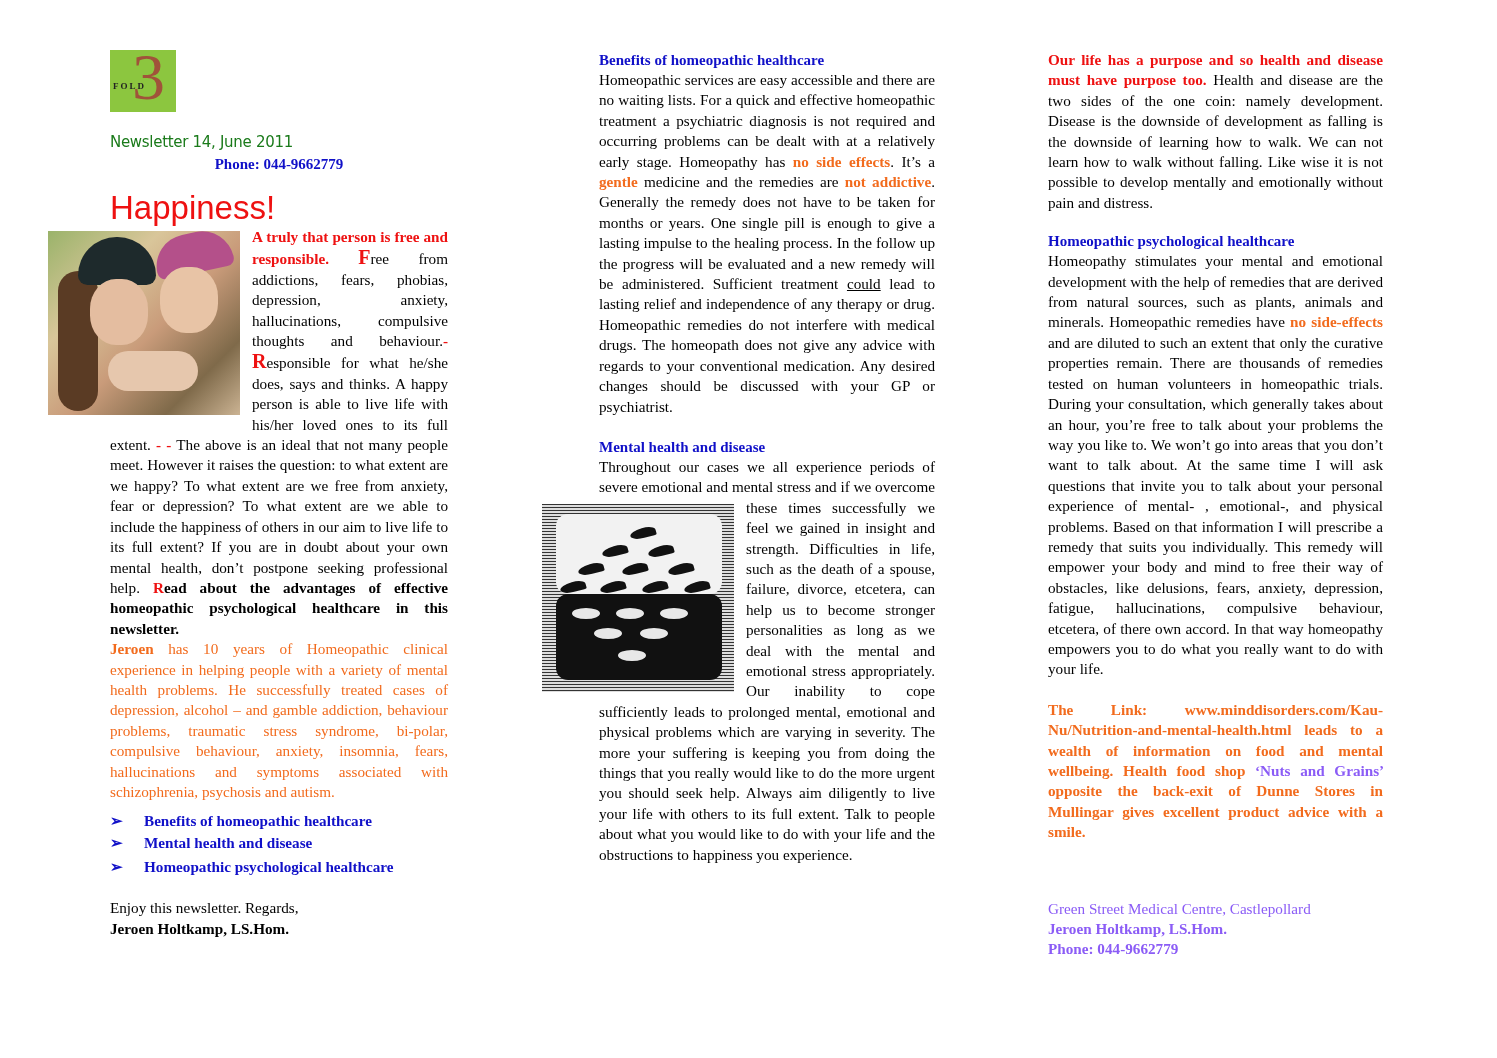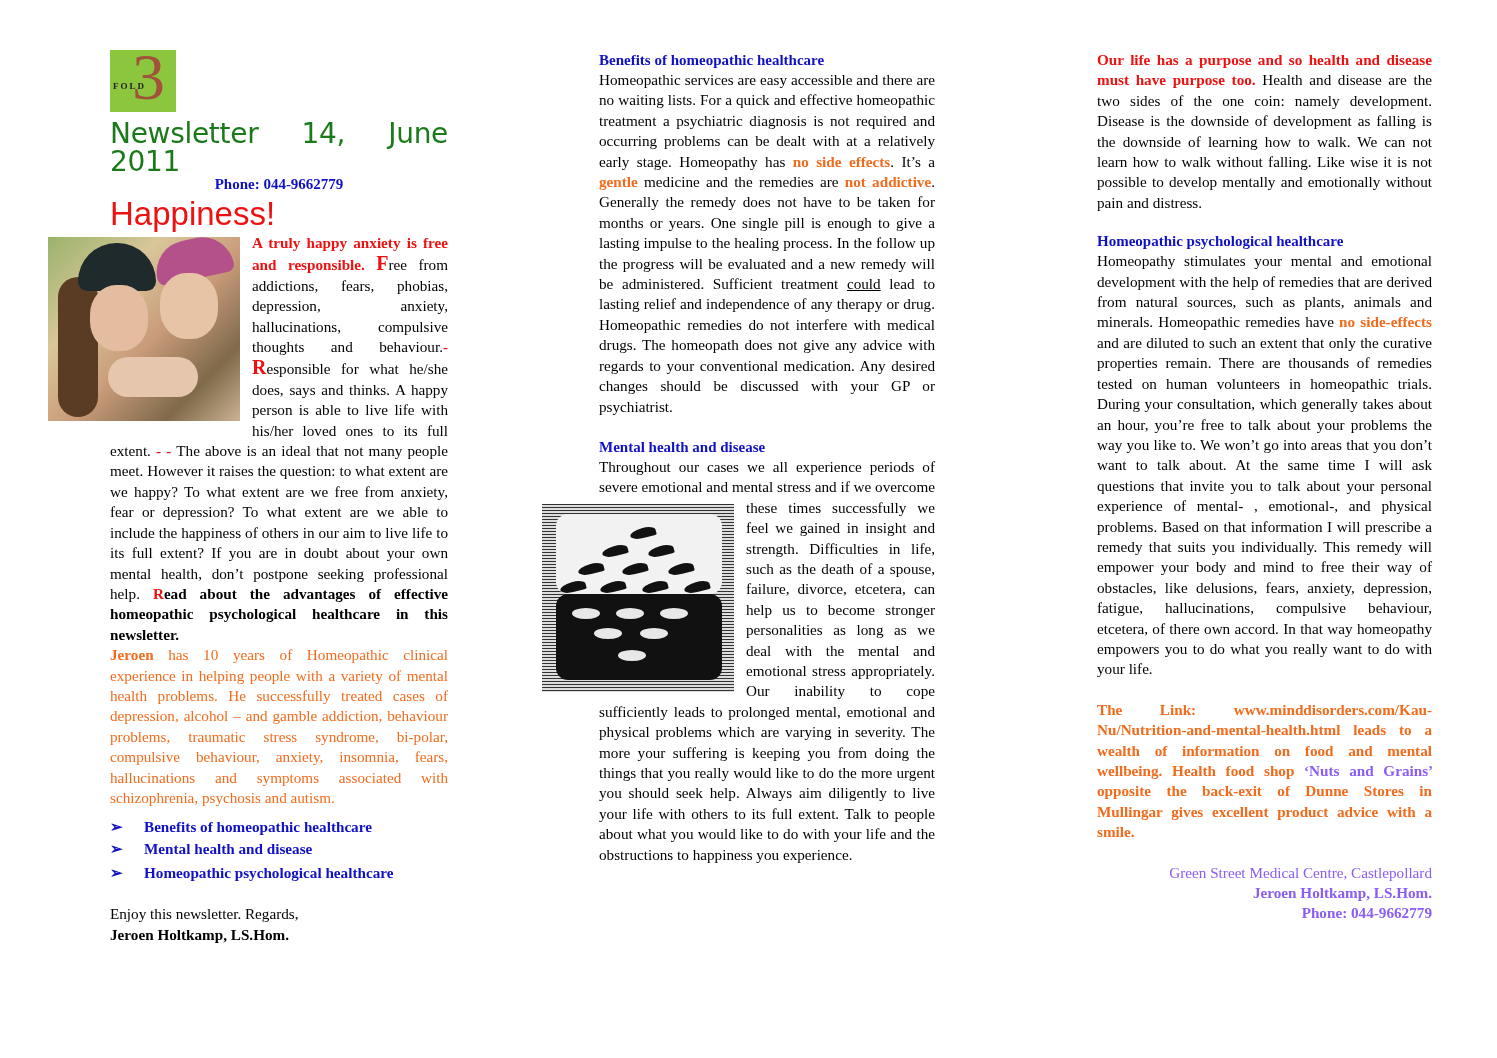--- a/index.html
+++ b/index.html
@@ -2,37 +2,37 @@
 <html><head>
 <meta charset="utf-8">
 <style>
   html, body { margin: 0; padding: 0; background: #ffffff; }
   body { width: 1497px; height: 1058px; position: relative; overflow: hidden;
          font-family: "Liberation Serif", "DejaVu Serif", serif; color: #000; }
   .col { position: absolute; font-size: 15.2px; line-height: 20.4px; text-align: justify; }
   .col p { margin: 0; }
   #col1 { left: 110px; top: 48px; width: 338px; }
   #col2 { left: 599px; top: 50px; width: 336px; }
-  #col3 { left: 1097px; top: 50px; width: 335px; }
+  #col3 { left: 1048px; top: 50px; width: 335px; }
 
   .logo-row { display: flex; align-items: flex-end; height: 64px; }
   .logo { width: 66px; height: 62px; background: #8cc63f; position: relative; flex: none; }
   .logo .three { position: absolute; left: 22px; top: -6px; font-family: "Liberation Serif", serif;
                  font-size: 66px; color: #a0533a; line-height: 66px; font-weight: normal; }
   .logo .fold { position: absolute; left: 3px; top: 26px; font-size: 9px; letter-spacing: 2px;
                 font-family: "Liberation Serif", serif; color: #222; font-weight: bold; }
   .brand { font-family: "Liberation Sans", "DejaVu Sans", sans-serif; color: #ee1111;
            font-size: 43px; line-height: 44px; margin-left: 0px; letter-spacing: -0.5px; }
   .newsletter { font-family: "DejaVu Sans", "Liberation Sans", sans-serif; color: #1a7a1a;
-                font-size: 28px; line-height: 28px; margin-top: 8px; letter-spacing: -0.3px; }
+                font-size: 15px; line-height: 28px; margin-top: 16px; letter-spacing: -0.3px; }
   .site { text-align: center; color: #1010c8; font-family: "DejaVu Sans", sans-serif; font-weight: bold;
           font-size: 14.5px; line-height: 20px; margin-top: 6px; }
   .phone-top { text-align: center; color: #1010c8; font-weight: bold; font-size: 15px; line-height: 17px; }
   .happiness { font-family: "Liberation Sans", "DejaVu Sans", sans-serif; color: #ee1111;
-               font-size: 33px; line-height: 38px; margin-top: 2px; margin-left: 0px; }
+               font-size: 33px; line-height: 38px; margin-top: 16px; margin-left: 0px; }
 
   .photo { float: left; width: 192px; height: 184px; margin: 4px 12px 2px -62px;
            background: linear-gradient(135deg, #9ab36a 0%, #d9c69a 30%, #c99b7a 55%, #7f6a4a 80%, #cbb393 100%);
            position: relative; overflow: hidden; }
   .photo .hat1 { position: absolute; left: 30px; top: 6px; width: 78px; height: 48px; background: #1e2a2c; border-radius: 40px 40px 10px 10px; }
   .photo .hat2 { position: absolute; left: 106px; top: 2px; width: 78px; height: 40px; background: #b4508a; border-radius: 40px 40px 10px 10px; transform: rotate(-12deg); }
   .photo .face1 { position: absolute; left: 42px; top: 48px; width: 58px; height: 66px; background: #e4bda0; border-radius: 45%; }
   .photo .face2 { position: absolute; left: 112px; top: 36px; width: 58px; height: 66px; background: #e8c4a6; border-radius: 45%; }
   .photo .hair1 { position: absolute; left: 10px; top: 40px; width: 40px; height: 140px; background: #5a3b24; border-radius: 20px; }
   .photo .hands { position: absolute; left: 60px; top: 120px; width: 90px; height: 40px; background: #e6c7ad; border-radius: 30px; }
@@ -51,21 +51,21 @@
   .toc li .arrow { width: 34px; flex: none; }
 
   .escher { float: left; width: 192px; height: 188px; margin: 6px 12px 6px -57px;
             background: repeating-linear-gradient(180deg, #333 0px, #333 1px, #ddd 1px, #ddd 3px);
             position: relative; overflow: hidden; }
   .escher .sky { position: absolute; left: 14px; top: 10px; width: 166px; height: 80px; background: #f2f2f2; border-radius: 12px; }
   .escher .sea { position: absolute; left: 14px; top: 90px; width: 166px; height: 86px; background: #111; border-radius: 12px; }
   .escher .bird { position: absolute; width: 26px; height: 10px; background: #111; border-radius: 50% 50% 10% 50%; transform: rotate(-15deg); }
   .escher .fish { position: absolute; width: 28px; height: 11px; background: #e8e8e8; border-radius: 50%; }
 
-  .center { text-align: right; }
+  .center { text-align: left; margin-top: 36px; }
 </style>
 </head>
 <body>
 
 <div class="col" id="col1">
   <div class="logo-row">
     <div class="logo">
       <span class="three">3</span>
       <span class="fold">FOLD</span>
     </div>
@@ -76,21 +76,21 @@
 
   <p>
     <span class="photo">
       <span class="hair1"></span>
         <span class="hat1"></span>
         <span class="hat2"></span>
       <span class="face1"></span>
         <span class="face2"></span>
         <span class="hands"></span>
     </span>
-    <span class="red b">A truly happy anxiety is free and responsible.</span>
+    <span class="red b">A truly that person is free and responsible.</span>
     <span class="red b big">F</span><span>ree from addictions, fears, phobias, depression, anxiety, hallucinations, compulsive thoughts and behaviour.</span><span class="red b">-</span><span class="red b big">R</span><span>esponsible for what he/she does, says and thinks.  A happy person is able to live life with his/her loved ones to its full extent. </span><span class="red b">- -</span><span> The above is an ideal that not many people meet. However it raises the question:  to what extent are we happy? To what extent are we free from anxiety, fear or depression? To what extent are we able to include the happiness of others in our aim to live life to its full extent? If you are in doubt about your own mental health, don’t postpone seeking professional help.  </span><span class="red b">R</span><span class="b">ead about the advantages of effective homeopathic psychological healthcare in this newsletter.</span>
   </p>
   <p class="orange">
     <span class="b">Jeroen</span><span> has 10 years of Homeopathic clinical experience in helping people with a variety of mental health problems. He successfully treated cases of depression, alcohol – and gamble addiction, behaviour problems, traumatic stress syndrome, bi-polar, compulsive behaviour, anxiety, insomnia, fears, hallucinations and symptoms associated with schizophrenia, psychosis and autism.</span>
   </p>
 
   <div class="contents" style="margin-top:8px">
     <ul class="toc">
       <li>
           <span class="arrow">➢</span>

